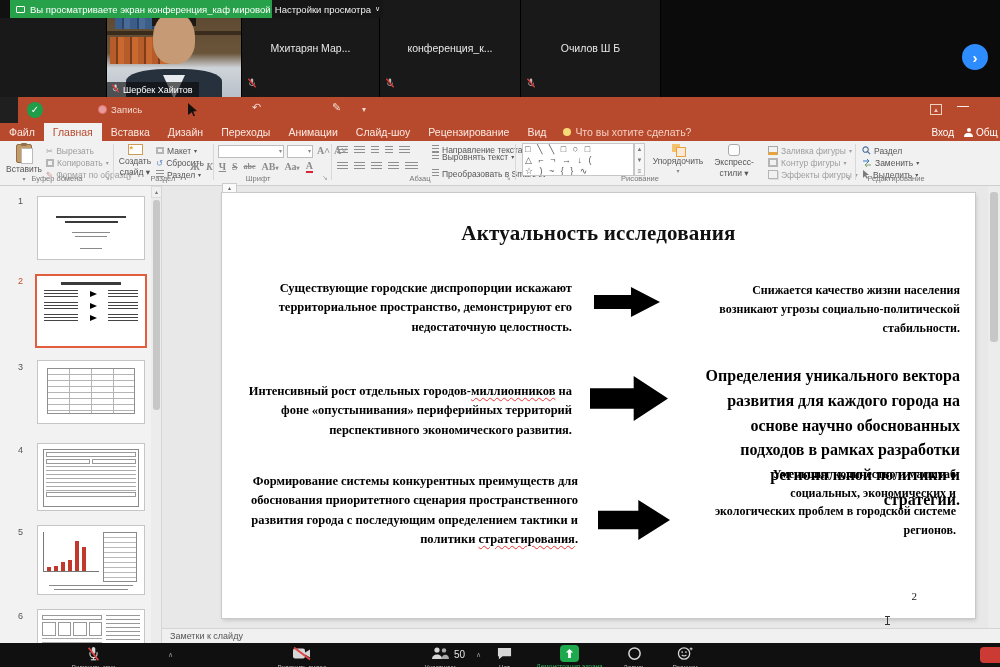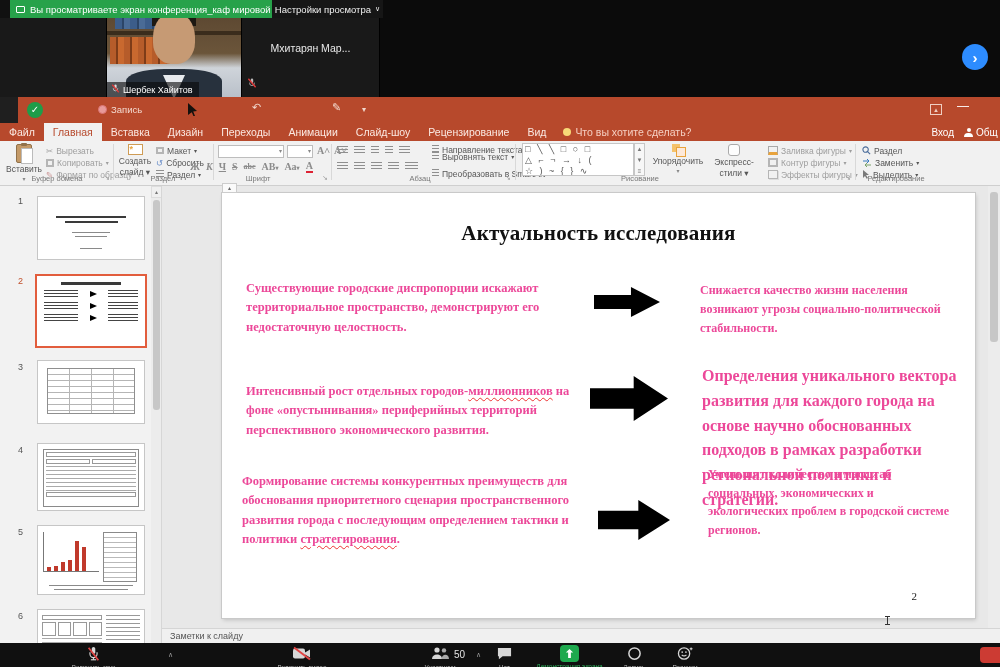--- a/index.html
+++ b/index.html
@@ -109,21 +109,21 @@
   .bars i { display:block; width:4px; background:#c0392b; }
   .sidebox { width:34px; height:50px; border:1px solid #8a8a8a; background:repeating-linear-gradient(to bottom,transparent 0 4px,#b9b9b9 4px 5px); }
   .orgwrap { display:flex; gap:4px; padding:5px 4px 0; }
   .scroll-v { position:absolute; background:#ececec; }
   .scroll-thumb { position:absolute; background:#c7c7c7; border-radius:3px; }
   .scroll-arrow { position:absolute; font-size:6px; color:#777; text-align:center; background:#f0f0f0; border:1px solid #ddd; }
 
   
   .slide { position:absolute; left:222px; top:96px; width:753px; height:425px; background:#fff; box-shadow:0 0 0 1px #c9c9c9, 1px 2px 4px rgba(0,0,0,.18); font-family:"Liberation Serif",serif; }
   .slide-title { position:absolute; top:28px; left:0; width:100%; text-align:center; font-size:21px; font-weight:bold; color:#111; letter-spacing:.2px; }
-  .txt { position:absolute; font-weight:bold; text-align:left; color:#ec4899; }
+  .txt { position:absolute; font-weight:bold; text-align:right; color:#000000; }
   .miss { text-decoration:underline wavy #e33; text-decoration-thickness:1px; text-underline-offset:2px; }
   .block-arrow { position:absolute; background:#000; clip-path:polygon(0 27%,56% 27%,56% 0,100% 50%,56% 100%,56% 73%,0 73%); }
   .pagenum { position:absolute; right:58px; bottom:16px; font-size:11px; color:#222; }
 
   .notes-bar { position:absolute; left:162px; top:531px; width:838px; height:15px; background:#f0f0f0; border-top:1px solid #d5d5d5; color:#555; font-size:9px; display:flex; align-items:center; padding-left:8px; }
   .ibeam { position:absolute; left:884px; top:519px; width:7px; height:9px; }
   .ibeam:before { content:""; position:absolute; left:3px; top:0; bottom:0; width:1px; background:#333; }
   .ibeam i, .ibeam b { position:absolute; left:1px; width:5px; height:1px; background:#333; display:block; }
   .ibeam b { bottom:0; }
 
@@ -172,22 +172,42 @@
       <span class="mic-br">
         <svg width="10" height="10" viewBox="0 0 10 10">
             <rect x="3.8" y="0.5" width="2.4" height="4.6" rx="1.2" fill="#b9b9b9"></rect>
             <path d="M2.6 4.6v.6a2.4 2.4 0 0 0 4.8 0v-.6" fill="none" stroke="#b9b9b9" stroke-width="0.8"></path>
             <line x1="1.4" y1="0.8" x2="8.6" y2="9.2" stroke="#e03a3a" stroke-width="1.4"></line>
           </svg>
       </span>
     </div>
 
 
-
-
+    <div class="tile" style="width:141px;">
+      <div class="pname">конференция_к...</div>
+      <span class="mic-br">
+        <svg width="10" height="10" viewBox="0 0 10 10">
+            <rect x="3.8" y="0.5" width="2.4" height="4.6" rx="1.2" fill="#b9b9b9"></rect>
+            <path d="M2.6 4.6v.6a2.4 2.4 0 0 0 4.8 0v-.6" fill="none" stroke="#b9b9b9" stroke-width="0.8"></path>
+            <line x1="1.4" y1="0.8" x2="8.6" y2="9.2" stroke="#e03a3a" stroke-width="1.4"></line>
+          </svg>
+      </span>
+    </div>
+
+
+    <div class="tile" style="width:140px;">
+      <div class="pname">Очилов Ш Б</div>
+      <span class="mic-br">
+        <svg width="10" height="10" viewBox="0 0 10 10">
+            <rect x="3.8" y="0.5" width="2.4" height="4.6" rx="1.2" fill="#b9b9b9"></rect>
+            <path d="M2.6 4.6v.6a2.4 2.4 0 0 0 4.8 0v-.6" fill="none" stroke="#b9b9b9" stroke-width="0.8"></path>
+            <line x1="1.4" y1="0.8" x2="8.6" y2="9.2" stroke="#e03a3a" stroke-width="1.4"></line>
+          </svg>
+      </span>
+    </div>
 
     <div class="next-wrap">
       <div class="next-btn">›</div>
     </div>
   </div>
 
   <div class="banner-left-edge"></div>
   <div class="banner-green">
     <span class="mon-ic"></span>
     <span>Вы просматриваете экран конференция_каф мировой эконом...</span>

